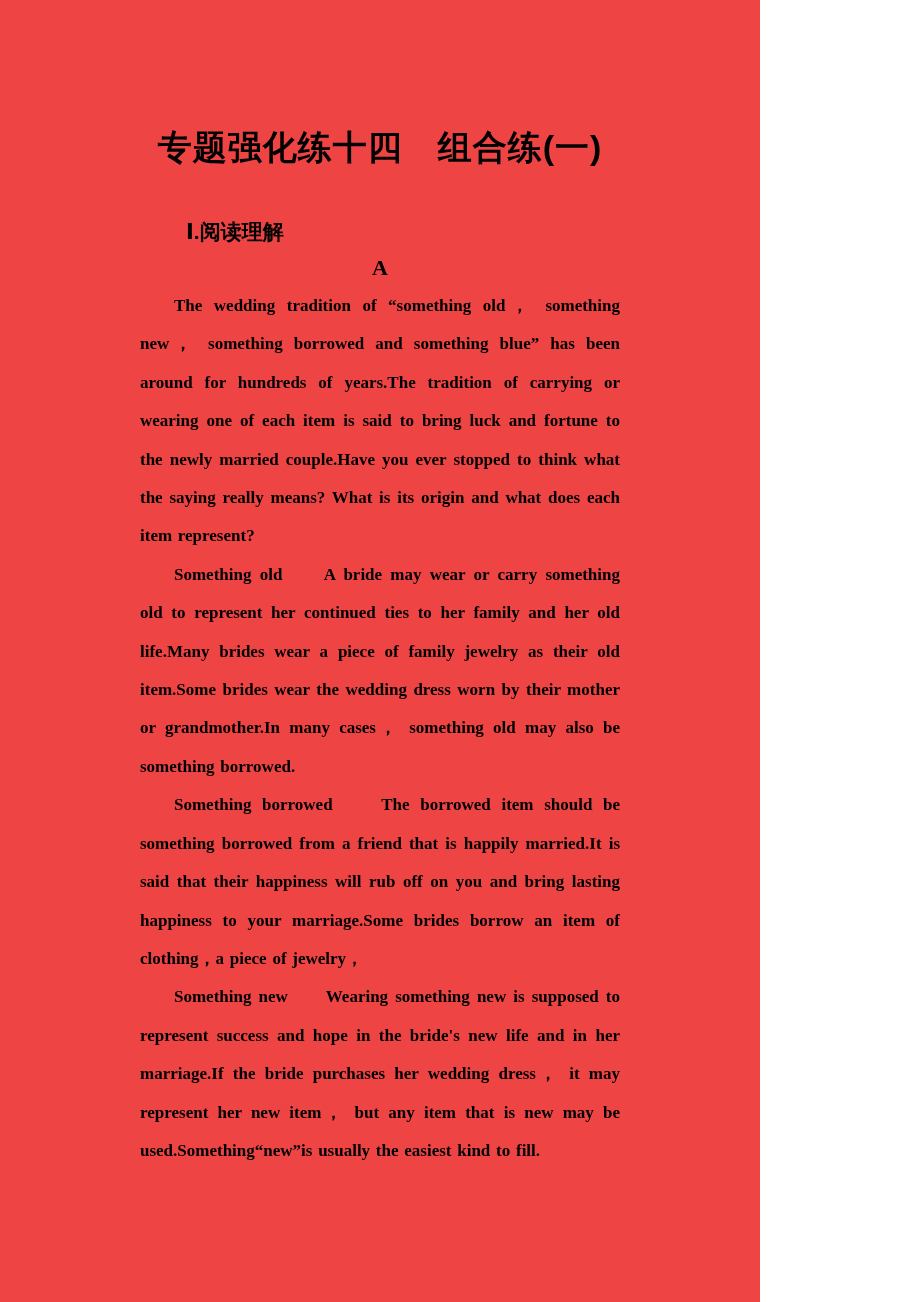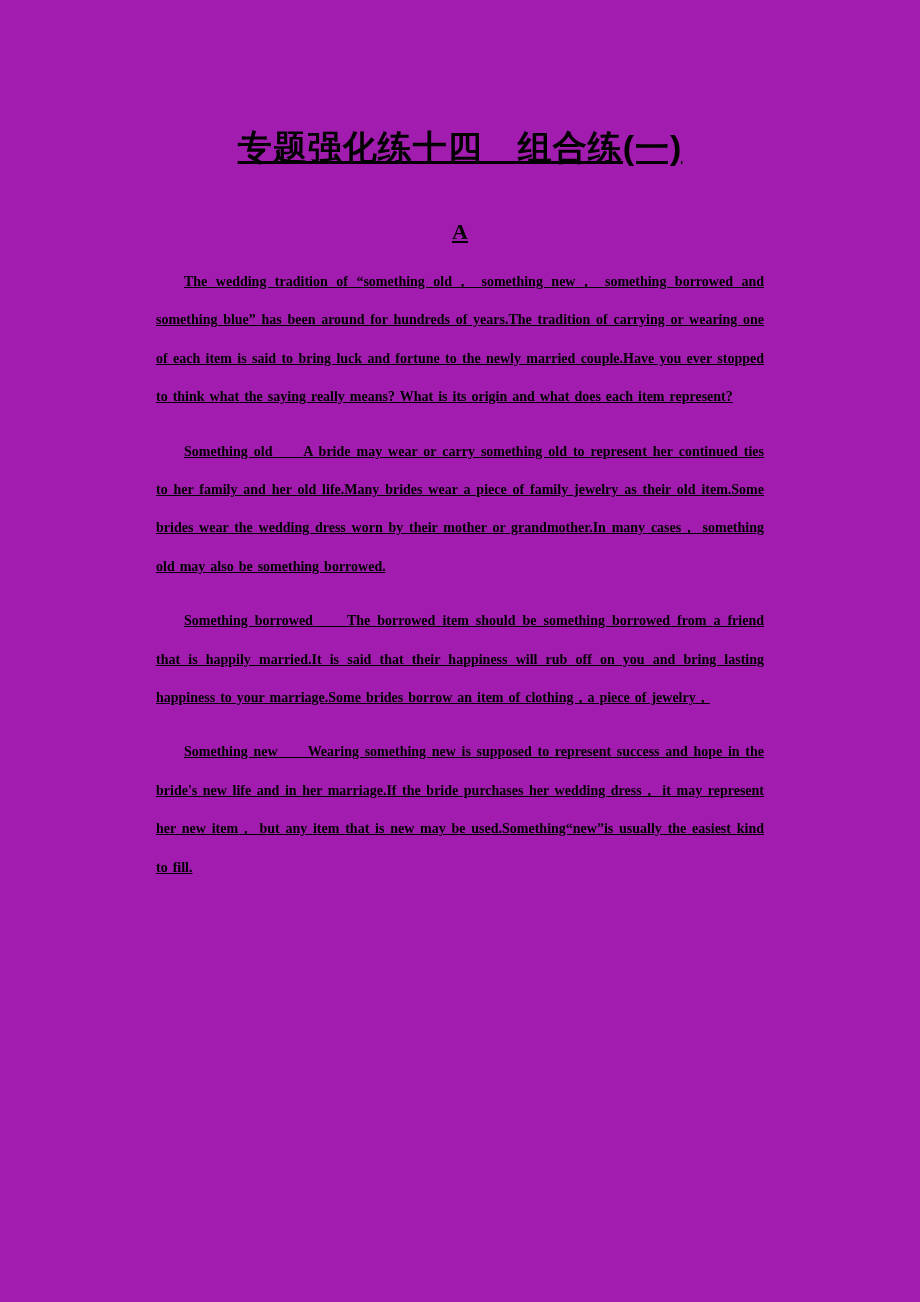--- a/index.html
+++ b/index.html
@@ -3,27 +3,26 @@
   <meta charset="utf-8">
   <style>
     html, body {
       margin: 0;
       padding: 0;
       background: #ffffff;
     }
     .page {
       position: relative;
       box-sizing: border-box;
-      width: 920px;
+      width: 760px;
       height: 1302px;
-      background: #a21caf;
+      background: #ef4444;
       color: #000000;
       padding: 125px 140px 0 140px;
       overflow: hidden;
-      text-decoration: underline;
     }
     .doc-title {
       font-family: "Liberation Sans", "DejaVu Sans", sans-serif;
       font-weight: 700;
       font-size: 34px;
       line-height: 44px;
       text-align: center;
       letter-spacing: 1px;
       margin: 0 0 48px 0;
     }
@@ -38,35 +37,36 @@
       font-family: "Liberation Serif", "DejaVu Serif", serif;
       font-weight: 700;
       font-size: 22px;
       line-height: 30px;
       text-align: center;
       margin: 0 0 4px 0;
     }
     .passage p {
       font-family: "Liberation Serif", "DejaVu Serif", serif;
       font-weight: 700;
-      font-size: 14px;
+      font-size: 17px;
       line-height: 38.4px;
       text-align: justify;
       text-indent: 2em;
       word-spacing: 1.5px;
-      margin: 16px;
+      margin: 0;
     }
   </style>
 </head>
 <body>
 
 <div class="page">
 
   <h1 class="doc-title">专题强化练十四　组合练(一)</h1>
 
+  <div class="section-heading">Ⅰ.阅读理解</div>
 
   <div class="passage-label">A</div>
 
   <div class="passage">
     <p>The wedding tradition of “something old， something new， something borrowed and something blue” has been around for hundreds of years.The tradition of carrying or wearing one of each item is said to bring luck and fortune to the newly married couple.Have you ever stopped to think what the saying really means? What is its origin and what does each item represent?</p>
     <p>Something old　　A bride may wear or carry something old to represent her continued ties to her family and her old life.Many brides wear a piece of family jewelry as their old item.Some brides wear the wedding dress worn by their mother or grandmother.In many cases， something old may also be something borrowed.</p>
     <p>Something borrowed　　The borrowed item should be something borrowed from a friend that is happily married.It is said that their happiness will rub off on you and bring lasting happiness to your marriage.Some brides borrow an item of clothing，a piece of jewelry，</p>
     <p>Something new　　Wearing something new is supposed to represent success and hope in the bride's new life and in her marriage.If the bride purchases her wedding dress， it may represent her new item， but any item that is new may be used.Something“new”is usually the easiest kind to fill.</p>
   </div>
 

